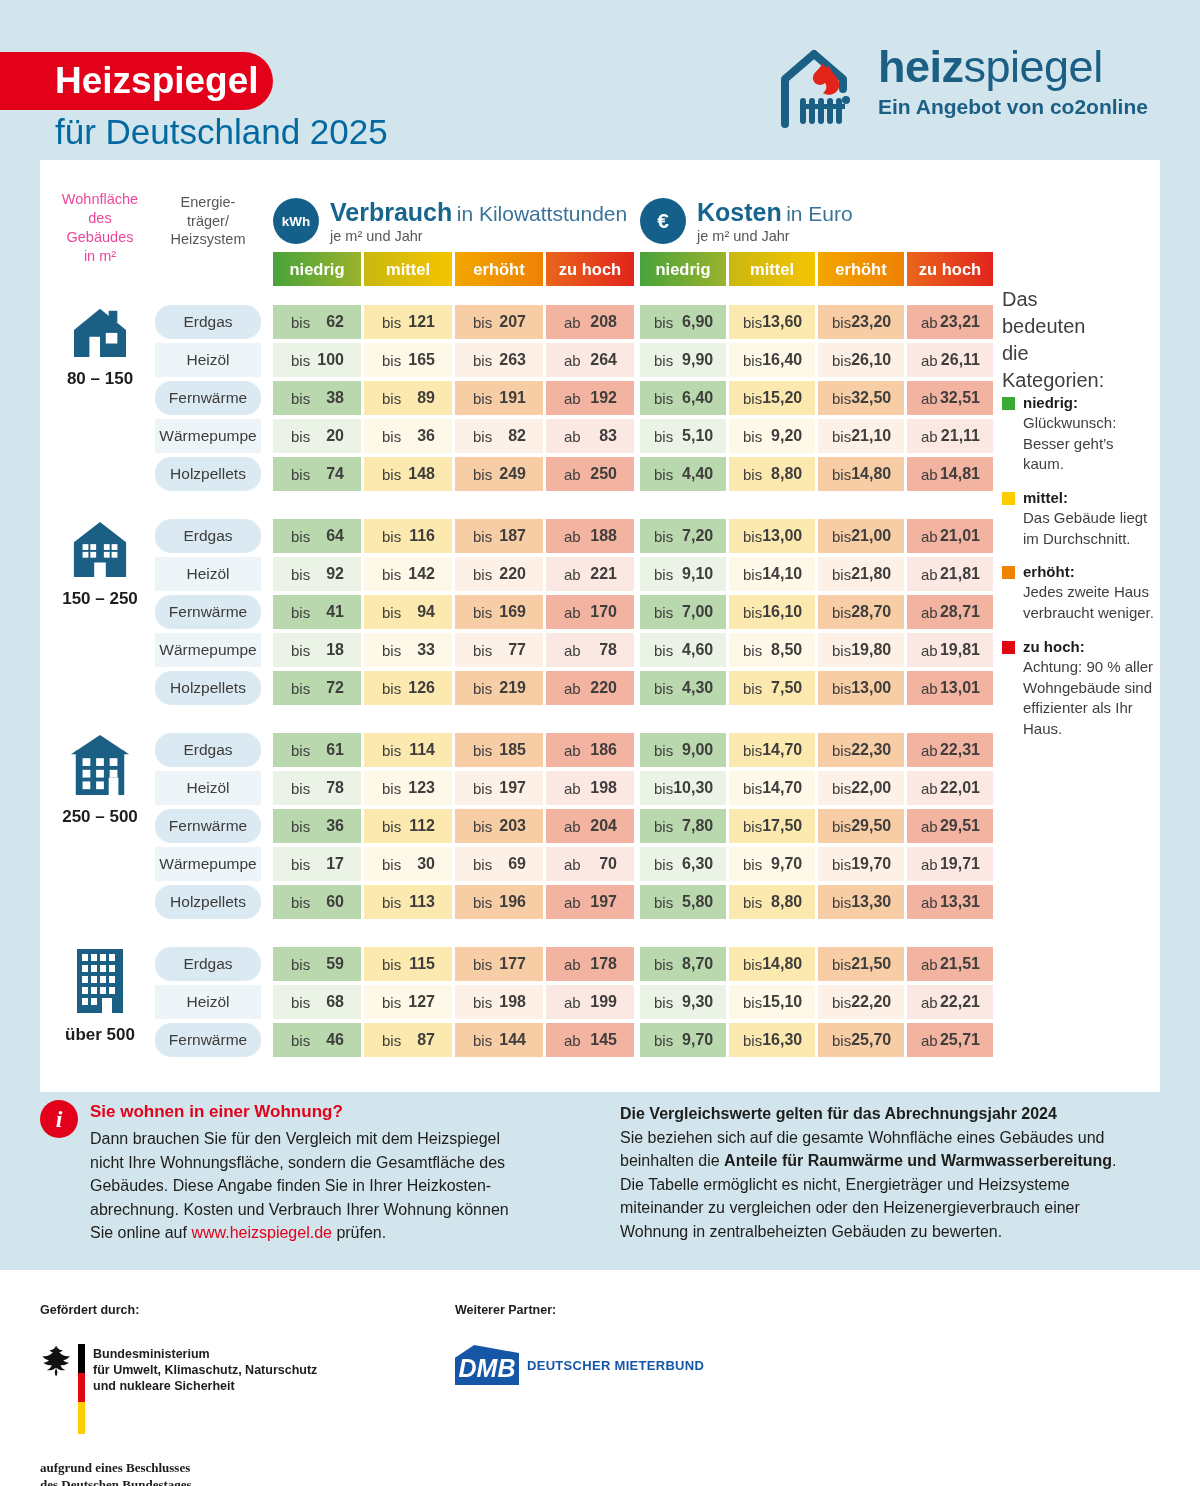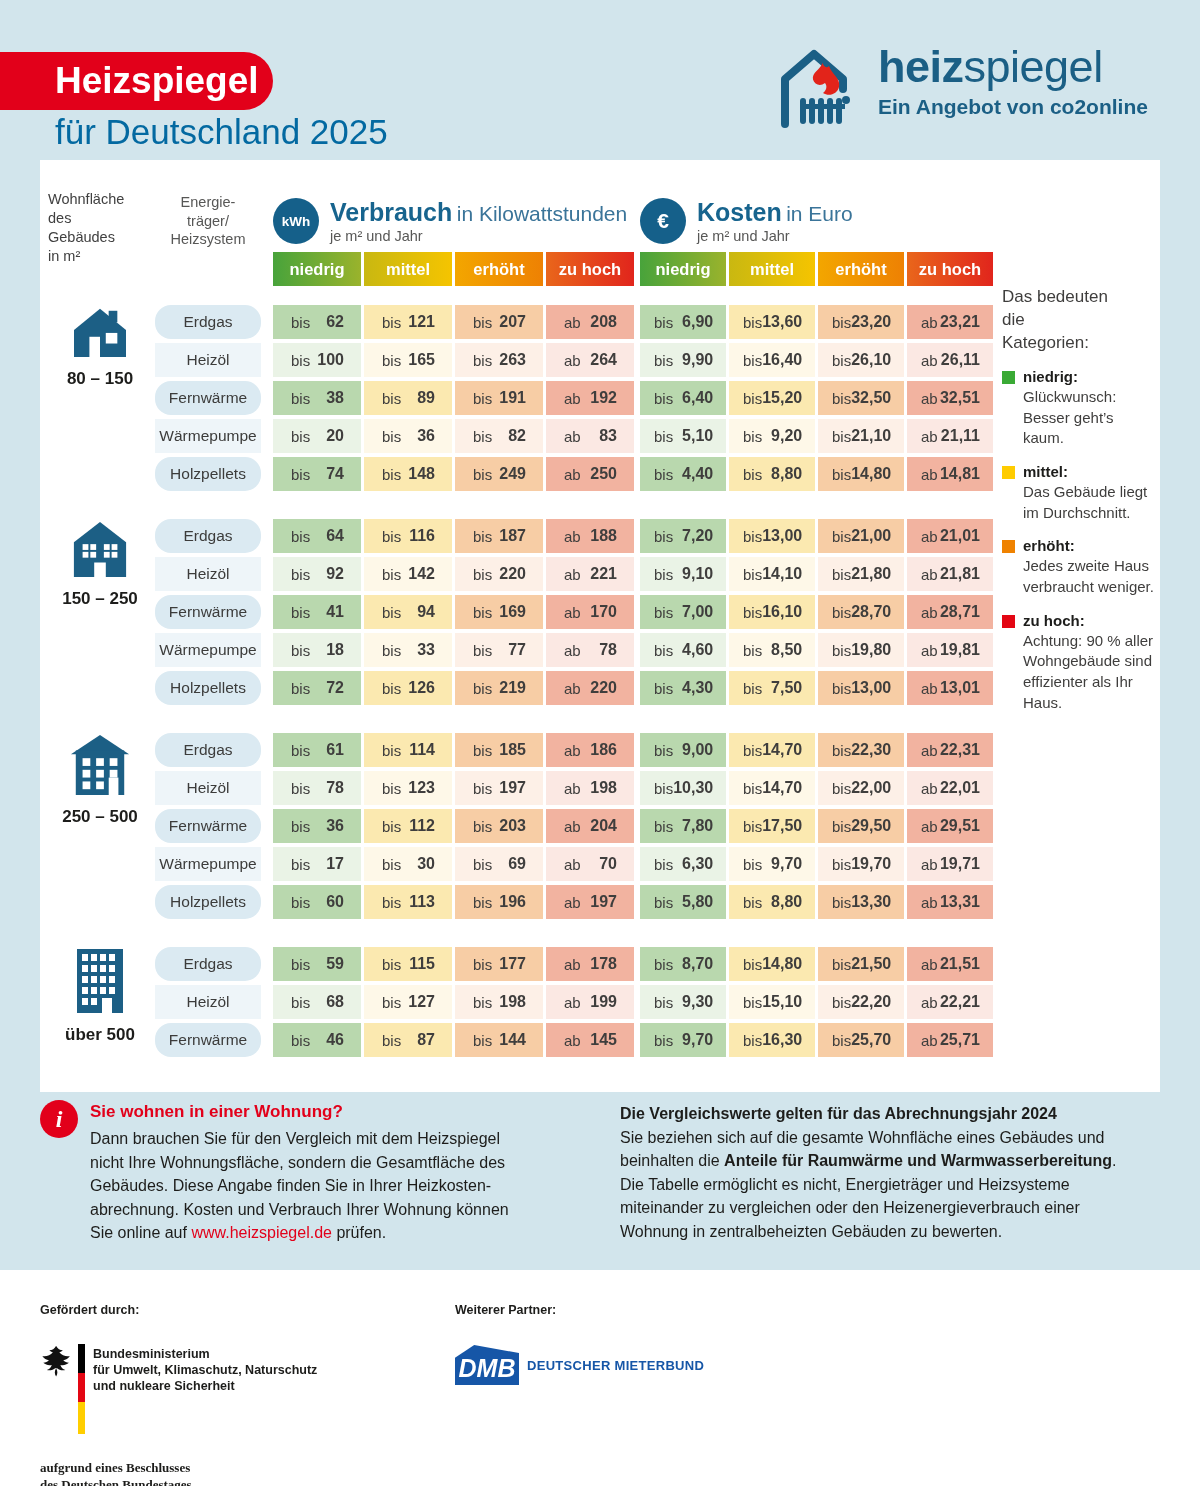--- a/index.html
+++ b/index.html
@@ -19,22 +19,22 @@
   .wordmark span.lt { font-weight:300; }
   .brand-tagline { font-size:21px; color:#1b5f85; margin-top:3px; font-weight:600; }
 
   
   .card { position:absolute; left:40px; top:160px; width:1120px; height:932px; background:#fff; padding:10px 8px 0 8px; }
 
   .thead, .grp { display:grid;
     grid-template-columns:104px 106px 6px repeat(4,88px) 0px repeat(4,86px);
     column-gap:3px; }
   .thead { grid-template-rows:80px 34px; row-gap:2px; margin-bottom:19px; }
-  .h-area { grid-column:1; grid-row:1 / span 2; white-space:pre-line; text-align:left;
-            font-size:14.5px; line-height:1.3; color:#404040; align-self:center; }
+  .h-area { grid-column:1; grid-row:1 / span 2; white-space:pre-line; text-align:center;
+            font-size:14.5px; line-height:1.3; color:#ec4899; align-self:center; }
   .h-energy { grid-column:2; grid-row:1 / span 2; white-space:pre-line; text-align:center;
             font-size:14.5px; line-height:1.3; color:#575756; align-self:center; padding-bottom:14px; }
   .h-metric { grid-row:1; display:flex; align-items:center; align-self:end; padding-bottom:6px; }
   .h-verbrauch { grid-column:4 / span 4; }
   .h-kosten { grid-column:9 / span 4; }
   .unit-circle { flex:none; width:46px; height:46px; border-radius:50%; background:#15608a; color:#fff;
                  display:flex; align-items:center; justify-content:center; font-weight:bold; }
   .unit-kwh { font-size:13.5px; } .unit-eur { font-size:21px; }
   .mtx { margin-left:11px; display:flex; flex-direction:column; }
   .mline { white-space:nowrap; }
@@ -65,21 +65,21 @@
   .cell .num { font-weight:bold; font-size:16px; min-width:30px; text-align:right; }
   .cell.k .num { min-width:40px; }
   .strong.c0{background:#b9d8ae;} .strong.c1{background:#fbe9b0;}
   .strong.c2{background:#f7cda5;} .strong.c3{background:#f2b3a0;}
   .light.c0{background:#eaf3e6;} .light.c1{background:#fef8e8;}
   .light.c2{background:#fdf0e7;} .light.c3{background:#fbe8e3;}
   .sp,.sp2 { visibility:hidden; }
 
   
   .legend { position:absolute; left:962px; top:126px; width:152px; }
-  .lg-title { font-size:17px; color:#3f3e3d; line-height:1.35; max-width:106px; margin-bottom:13px; }
+  .lg-title { font-size:20px; color:#3f3e3d; line-height:1.35; max-width:106px; }
   .lg-item { display:grid; grid-template-columns:21px 1fr; margin-bottom:14px; }
   .lg-sq { width:13px; height:13px; margin-top:3px; }
   .lg-label { display:block; font-size:15px; color:#1d1d1b; margin-bottom:2px; }
   .lg-desc { font-size:15px; color:#3f3e3d; line-height:1.38; }
 
   
   .info-row { position:absolute; left:40px; top:1102px; width:1120px; display:flex; }
   .info-left { width:505px; flex:none; display:grid; grid-template-columns:50px 1fr; }
   .info-ic { width:38px; height:38px; border-radius:50%; background:#e2001a; color:#fff;
              display:flex; align-items:center; justify-content:center;

